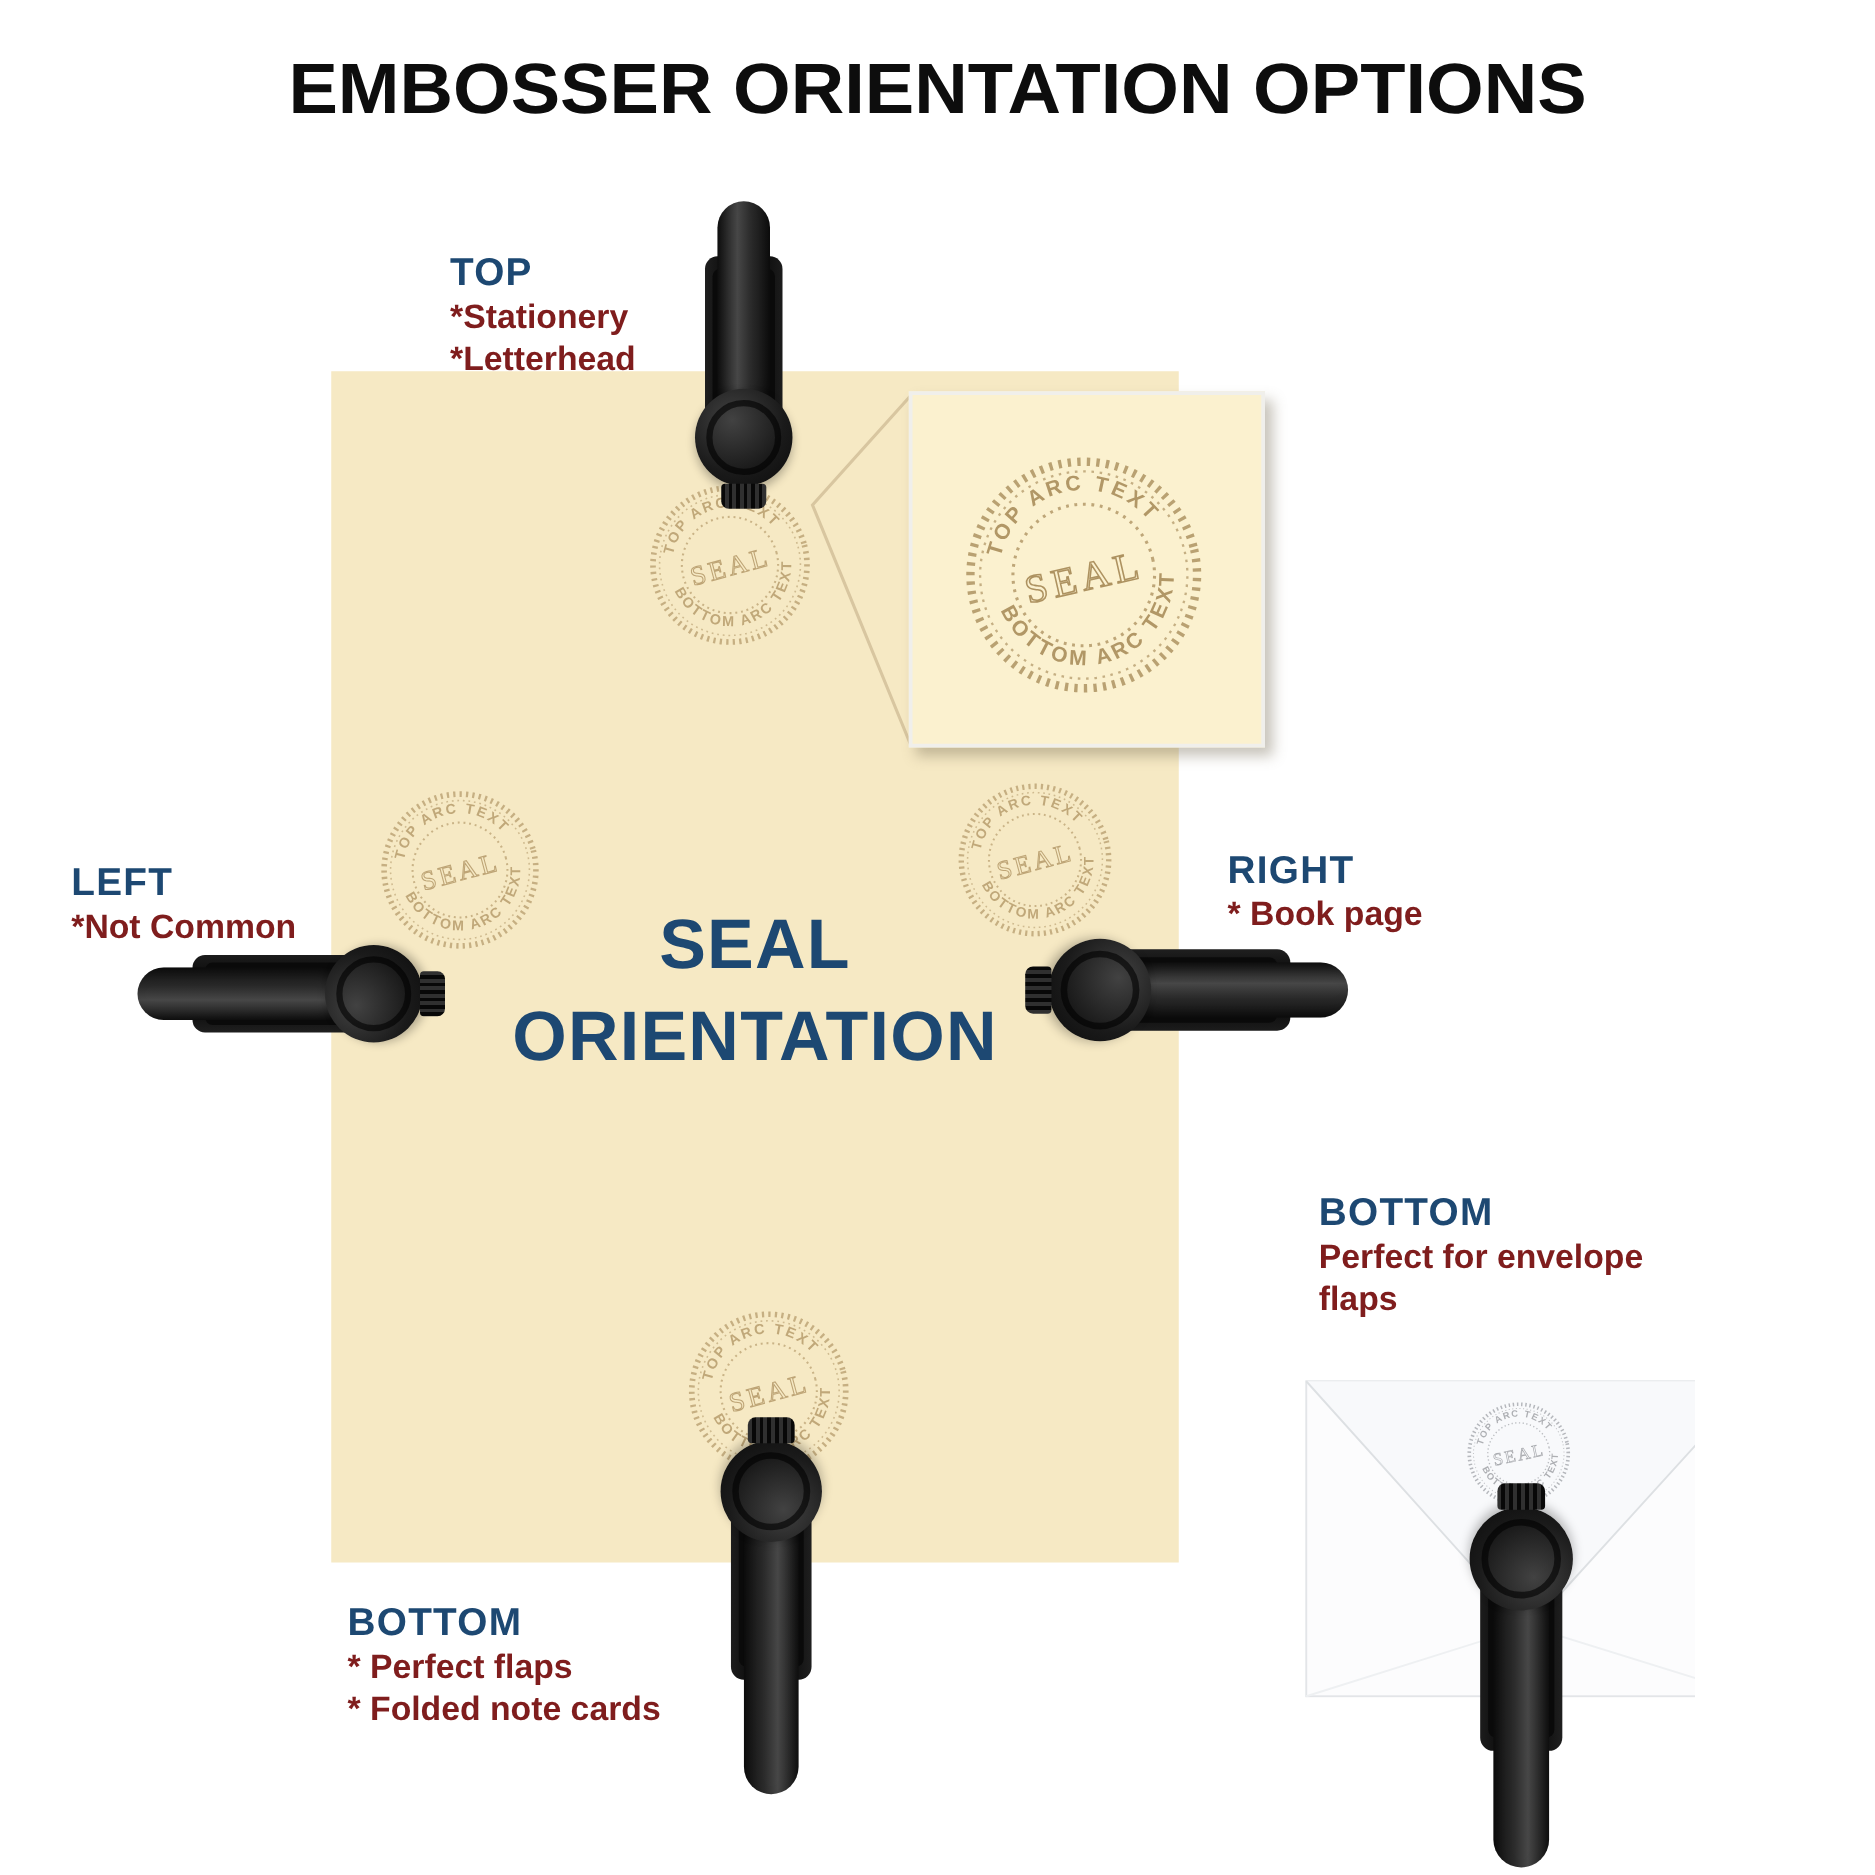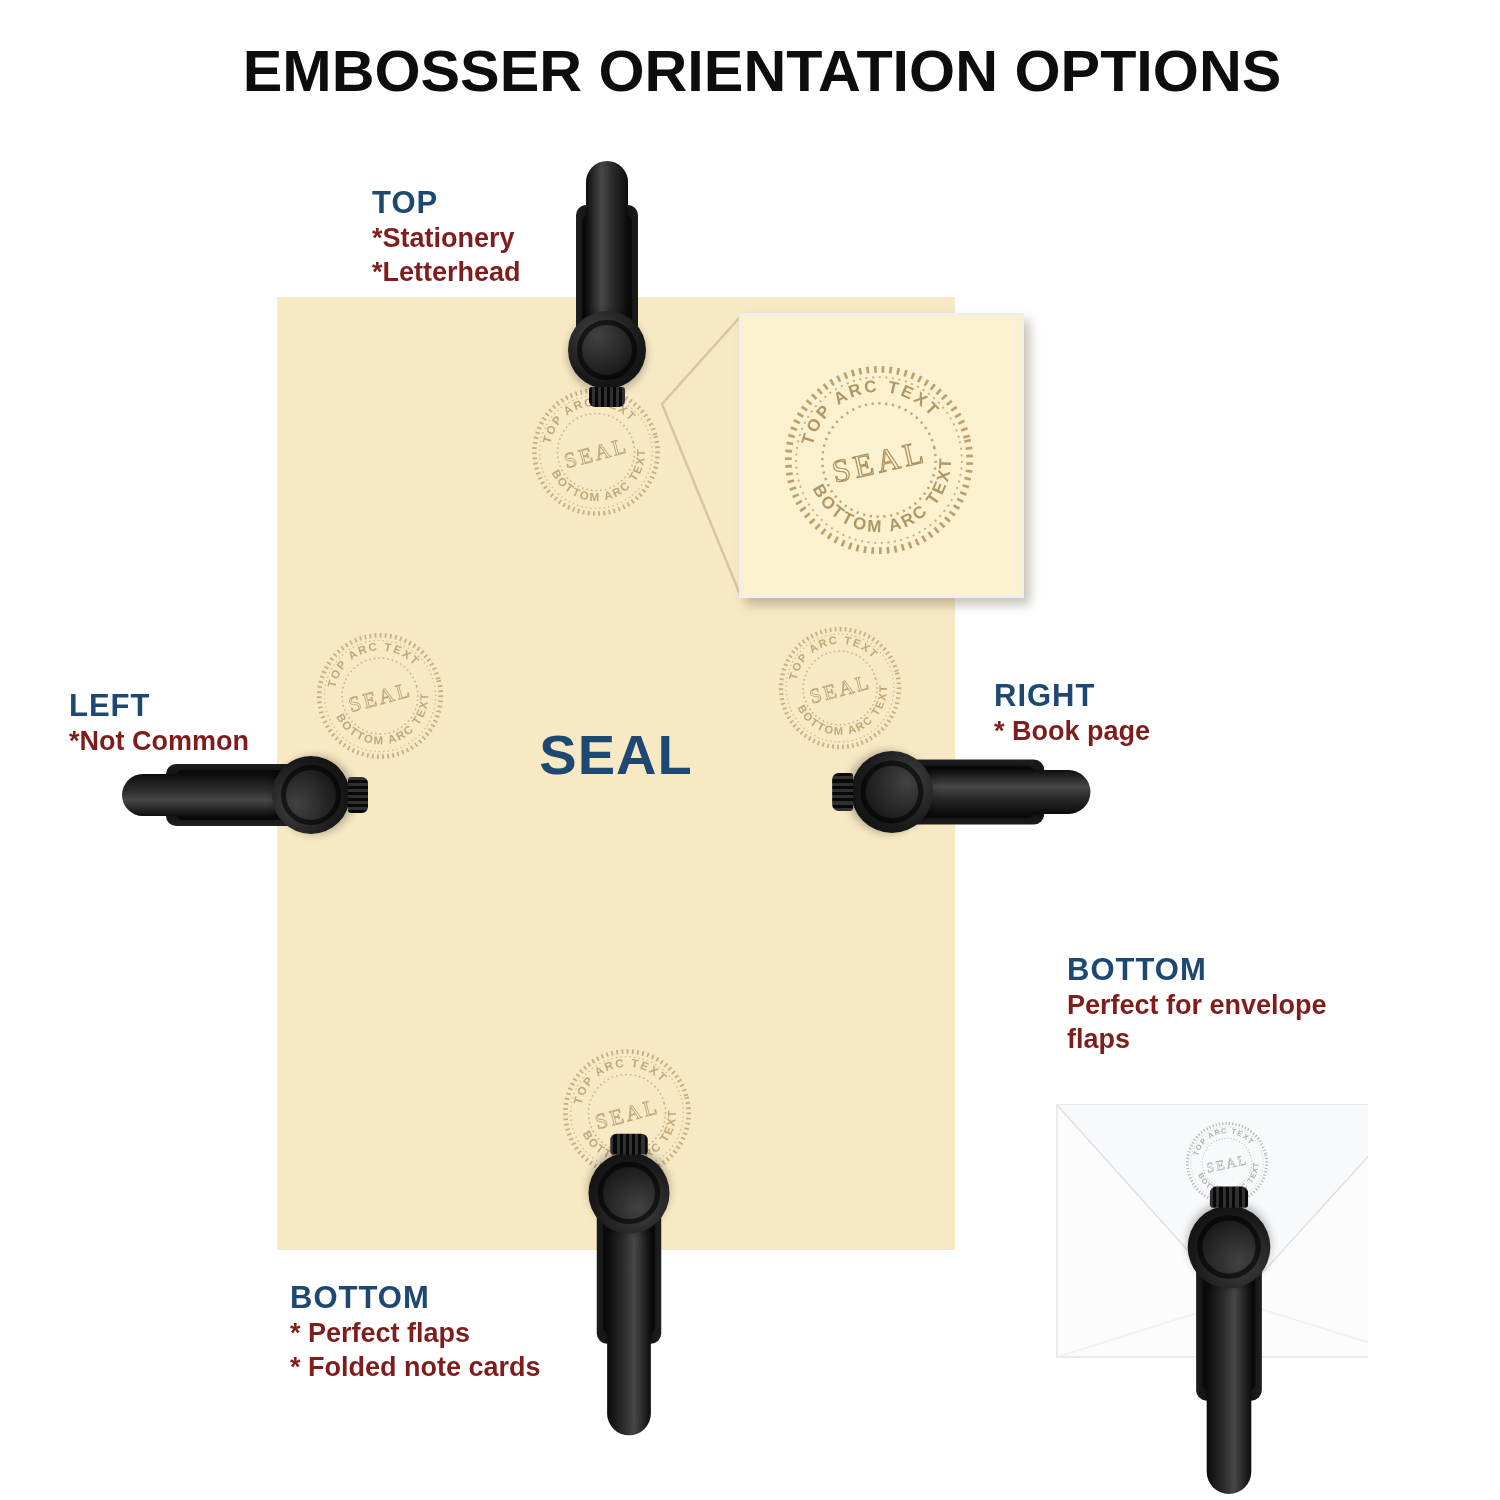--- a/index.html
+++ b/index.html
@@ -1,18 +1,18 @@
 <!DOCTYPE html>
 <html><head>
 <meta charset="utf-8">
 <style>
   * { margin:0; padding:0; box-sizing:border-box; }
   html,body { background:#ffffff; }
   body { font-family:"Liberation Sans", sans-serif; }
-  .stage { position:relative; width:1356px; height:1500px; background:#ffffff; overflow:hidden;margin-left:12px; }
+  .stage { position:relative; width:1356px; height:1500px; background:#ffffff; overflow:hidden; }
 
   
   .title { position:absolute; left:0; top:38px; width:1500px; text-align:center;
            font-size:57px; font-weight:800; letter-spacing:0px; color:#0d0d0d;
            transform:scaleX(1.04); transform-origin:center; }
 
   
   .paper { position:absolute; left:265px; top:297px; width:678px; height:953px;
            background:#f6e9c4; }
   .paper-heading { position:absolute; left:265px; top:718px; width:678px; text-align:center;
@@ -68,21 +68,21 @@
   .clamp-bottom   { left:567px;  top:1004px; transform:rotate(180deg) scale(1.04); }
   .clamp-envelope { left:1167px; top:1058px; transform:rotate(180deg) scale(1.06); }
 
   
   .envelope { position:absolute; left:1042px; top:1100px; width:366px; height:268px; }
 
   
   .callout { position:absolute; }
   .callout .hd { color:#1d4872; font-weight:800; font-size:31px; letter-spacing:1px; line-height:1.15; }
   .callout .it { color:#7f1d1d; font-weight:700; font-size:27px; line-height:1.28; }
-  .co-top          { left:360px;  top:185px; }
+  .co-top          { left:360px;  top:200px; }
   .co-left         { left:57px;   top:688px; }
   .co-right        { left:982px;  top:678px; }
   .co-bottom       { left:278px;  top:1280px; }
   .co-bottom-right { left:1055px; top:952px; }
 </style>
 </head>
 <body>
 
 <div class="stage">
 
@@ -136,20 +136,21 @@
 
   <div class="inset"></div>
   <div class="seal seal--tan2 seal-inset">
     <svg viewBox="0 0 200 200">
         <use href="#seal-sym" xlink:href="#seal-sym"></use>
       </svg>
   </div>
 
   <div class="paper-heading">
     <div>SEAL</div>
+    <div>ORIENTATION</div>
   </div>
 
   <div class="clamp clamp-top">
     <div class="c-jaws"></div>
     <div class="c-handle"></div>
     <div class="c-head"></div>
     <div class="c-stub"></div>
   </div>
   <div class="clamp clamp-left">
     <div class="c-jaws"></div>

